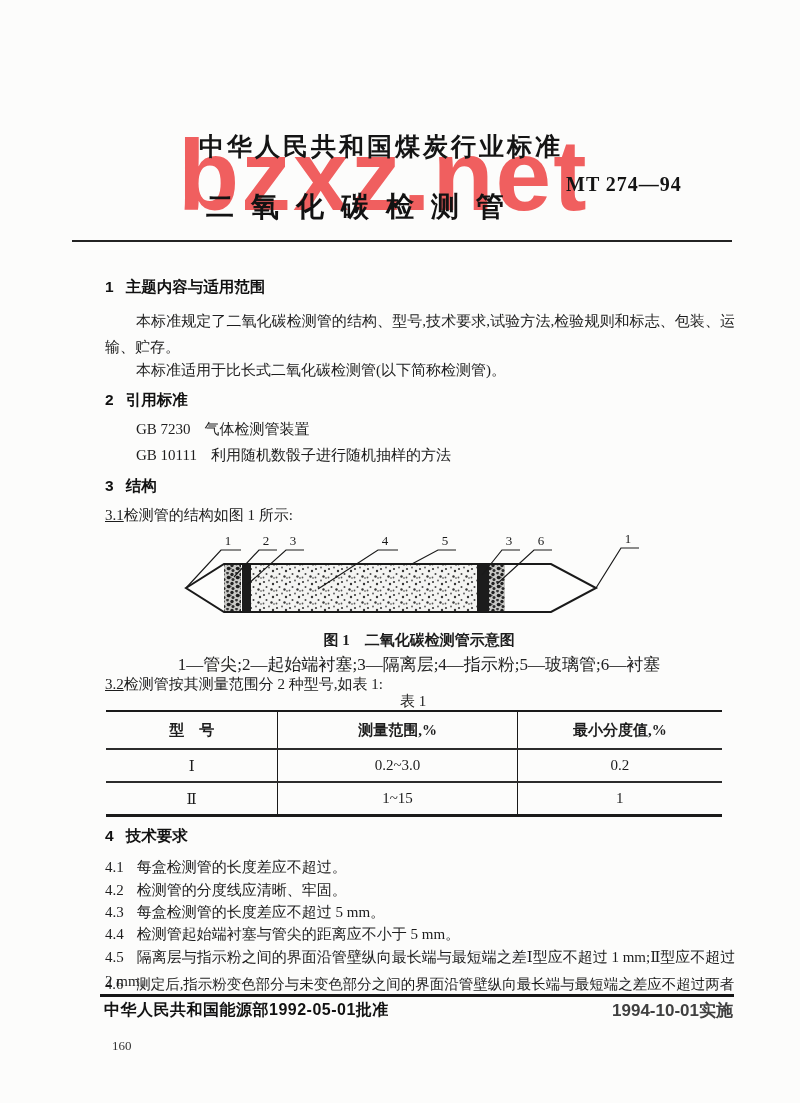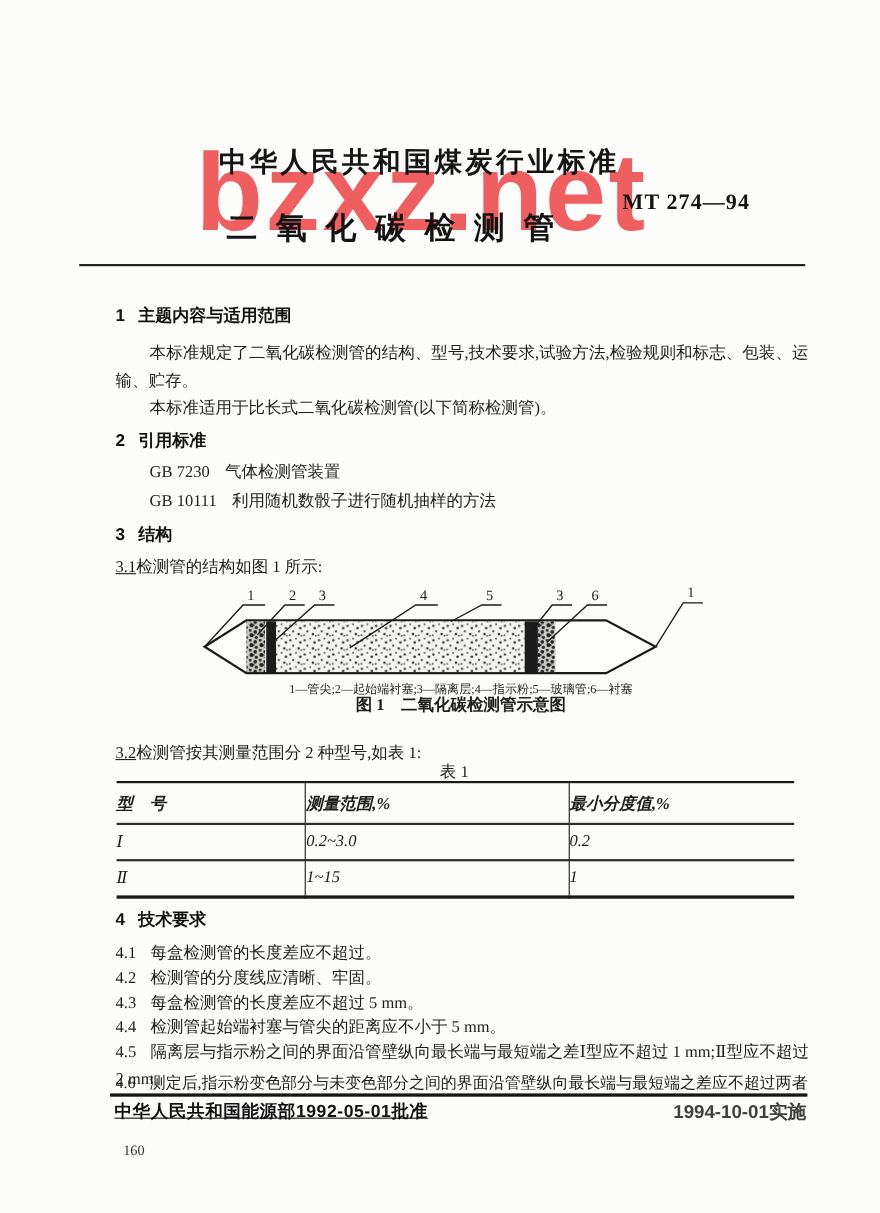--- a/index.html
+++ b/index.html
@@ -35,38 +35,38 @@
   .line .num{margin-right:0;text-decoration:underline;}
   .refline{left:136px;font-size:15px;white-space:nowrap;}
   .refline .code{margin-right:14px;}
   .item{left:105px;width:633px;font-size:15px;line-height:24px;}
   .item .num{margin-right:13px;}
   .item46{left:105px;width:645px;font-size:14.5px;white-space:nowrap;}
   
   .figwrap{left:158px;top:527px;width:500px;height:103px;}
   .figcaption{left:105px;top:631px;width:628px;text-align:center;
     font-size:15px;font-weight:600;white-space:pre;}
-  .figlegend{left:105px;top:619px;width:628px;text-align:center;
-    font-size:11px;color:#222;white-space:nowrap;}
+  .figlegend{left:105px;top:653px;width:628px;text-align:center;
+    font-size:17px;color:#222;white-space:nowrap;}
   
   .tbl-title{left:105px;top:692px;width:616px;text-align:center;font-size:15px;white-space:pre;}
   table.t1{position:absolute;left:106px;top:710px;width:616px;z-index:1;
     border-collapse:collapse;font-size:15px;color:#1c1c1c;
     border-top:2px solid #1a1a1a;border-bottom:3px solid #1a1a1a;}
-  .t1 th,.t1 td{text-align:left;padding:0;vertical-align:middle;font-style:italic;}
+  .t1 th,.t1 td{text-align:center;padding:0;vertical-align:middle;}
   .t1 th{font-weight:bold;height:36px;}
   .t1 td{height:31px;}
   .t1 tr{border-bottom:2px solid #2c2c2c;}
   .t1 .c1{width:172px;}
   .t1 .c2{width:239px;border-left:1.5px solid #1a1a1a;border-right:1.5px solid #1a1a1a;}
   .t1 .c3{width:205px;}
   
   .frule{left:100px;top:994px;width:634px;height:3px;background:#161616;}
   .f-left{left:104px;top:1000px;font-family:"Liberation Sans","DejaVu Sans",sans-serif;
-    font-weight:bold;font-size:16px;color:#111;letter-spacing:.5px;white-space:nowrap;text-decoration:underline;}
+    font-weight:bold;font-size:16px;color:#111;letter-spacing:.5px;white-space:nowrap;}
   .f-right{right:67px;top:999px;font-family:"Liberation Sans","DejaVu Sans",sans-serif;
     font-weight:bold;font-size:17px;color:#404040;white-space:nowrap;text-align:right;}
   .pagenum{left:112px;top:1038px;font-size:13px;color:#333;}
   svg text{font-family:"Liberation Serif","DejaVu Serif",serif;font-size:13px;fill:#1a1a1a;}
 </style>
 </head>
 <body>
 
 <div class="page">
 

